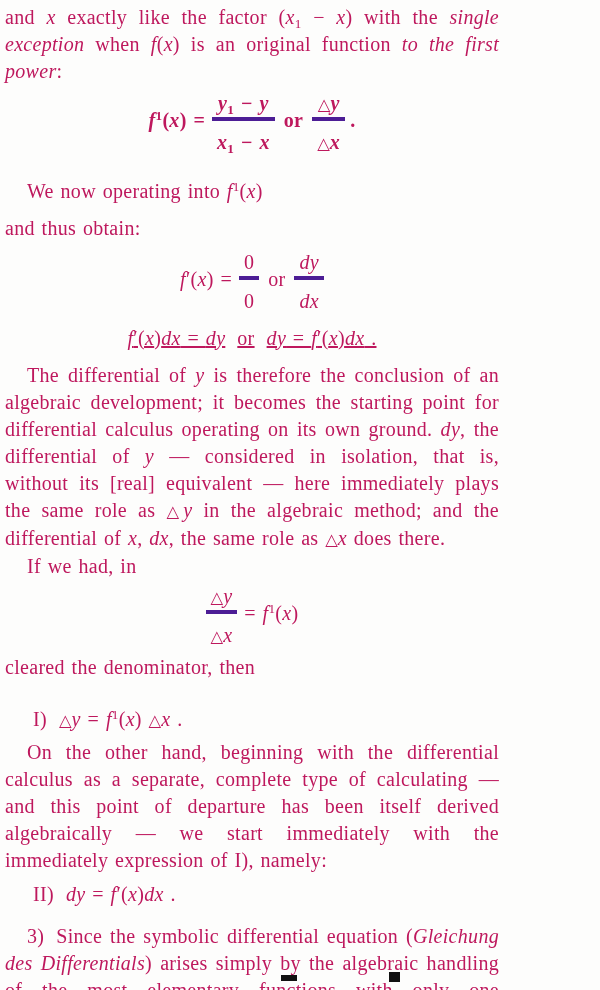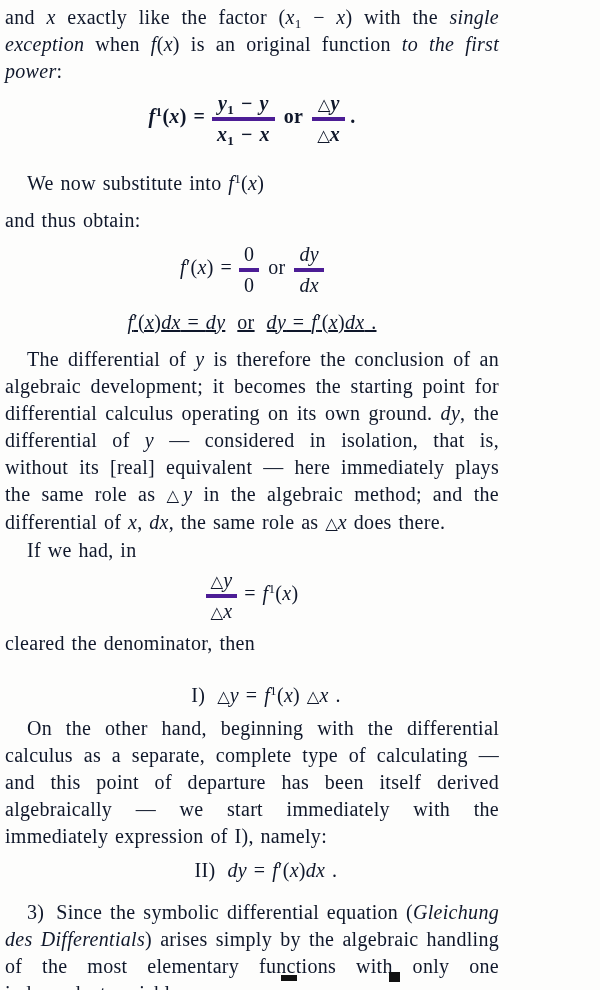--- a/index.html
+++ b/index.html
@@ -11,40 +11,40 @@
   }
   .page {
     box-sizing: border-box;
     width: 504px; height: 990px;
     padding: 4px 5px 0 5px;
     font-family: "Liberation Serif", "DejaVu Serif", serif;
     font-size: 20px;
     line-height: 27px;
     letter-spacing: 0.3px;
     word-spacing: 1.5px;
-    color: #0f172a;
+    color: #be185d;
   }
   p { margin: 0; text-align: justify; }
   .ind { text-indent: 22px; }
   .center { text-align: center; }
   sub { font-size: 0.66em; vertical-align: -0.28em; line-height: 0; font-style: normal; }
   sup { font-size: 0.66em; vertical-align: 0.5em; line-height: 0; font-style: normal; }
   .tri { font-family: "DejaVu Sans", "Liberation Sans", sans-serif; font-size: 0.82em; letter-spacing: 0; }
   .formula { text-align: center; line-height: normal; }
   .frac {
     display: inline-block; vertical-align: middle;
     text-align: center; line-height: 1.12;
   }
   .frac .num { display: block; border-bottom: 4px solid #4c1d95; padding: 1px 5px 3px; }
-  .frac .den { display: block; padding: 2px 5px 0; }
+  .frac .den { display: block; padding: 10px 5px 0; }
   .or { display: inline-block; padding: 0 9px; }
   .tail { padding-left: 5px; }
   .gap { padding: 0 12px; }
   .lbl { padding-right: 12px; }
-  .eq { margin-left: 28px; text-align: center; }
+  .eq { margin-left: 28px; text-align: left; }
   
   .f1 { margin: 6px 0 24px; font-weight: bold; }
   .subline { margin-top: 4px; }
   .p-thus { margin-top: 10px; }
   .f2 { margin: 8px 0 12px; }
   .f3 { margin: 12px 0 10px; text-decoration: underline; }
   .f4 { margin: 4px 0 8px; }
   .eq1 { margin-top: 25px; }
   .p-other { margin-top: 5px; }
   .eq2 { margin-top: 7px; }
@@ -56,21 +56,21 @@
 </head>
 <body>
 
 <div class="page">
 
   <p><span>and </span><i>x</i><span> exactly like the factor (</span><i>x</i><sub>1</sub><span> − </span><i>x</i><span>) with the </span><i>single exception</i><span> when </span><i>f</i><span>(</span><i>x</i><span>) is an original function </span><i>to the first power</i><span>:</span></p>
 
   <div class="formula f1"><span><i>f</i><sup>1</sup><span>(</span><i>x</i><span>) = </span></span><span class="frac"><span class="num"><i>y</i><sub>1</sub><span> − </span><i>y</i></span><span class="den"><i>x</i><sub>1</sub><span> − </span><i>x</i></span></span><span class="or">or</span><span class="frac"><span class="num"><span class="tri">△</span><i>y</i></span><span class="den"><span class="tri">△</span><i>x</i></span></span><span class="tail">.</span>
   </div>
 
-  <p class="ind"><span>We now substitute into </span><i>f</i><sup>1</sup><span>(</span><i>x</i><span>)</span></p>
+  <p class="ind"><span>We now operating into </span><i>f</i><sup>1</sup><span>(</span><i>x</i><span>)</span></p>
 
 
   <p class="p-thus"><span>and thus obtain:</span></p>
 
   <div class="formula f2"><span><i>f</i><span>′(</span><i>x</i><span>) = </span></span><span class="frac"><span class="num"><span>0</span></span><span class="den"><span>0</span></span></span><span class="or">or</span><span class="frac"><span class="num"><i>dy</i></span><span class="den"><i>dx</i></span></span>
   </div>
 
 
   <p class="center f3"><i>f</i><span>′(</span><i>x</i><span>)</span><i>dx</i><span> = </span><i>dy</i><span class="gap">or</span><i>dy</i><span> = </span><i>f</i><span>′(</span><i>x</i><span>)</span><i>dx</i><span> .</span></p>
 

